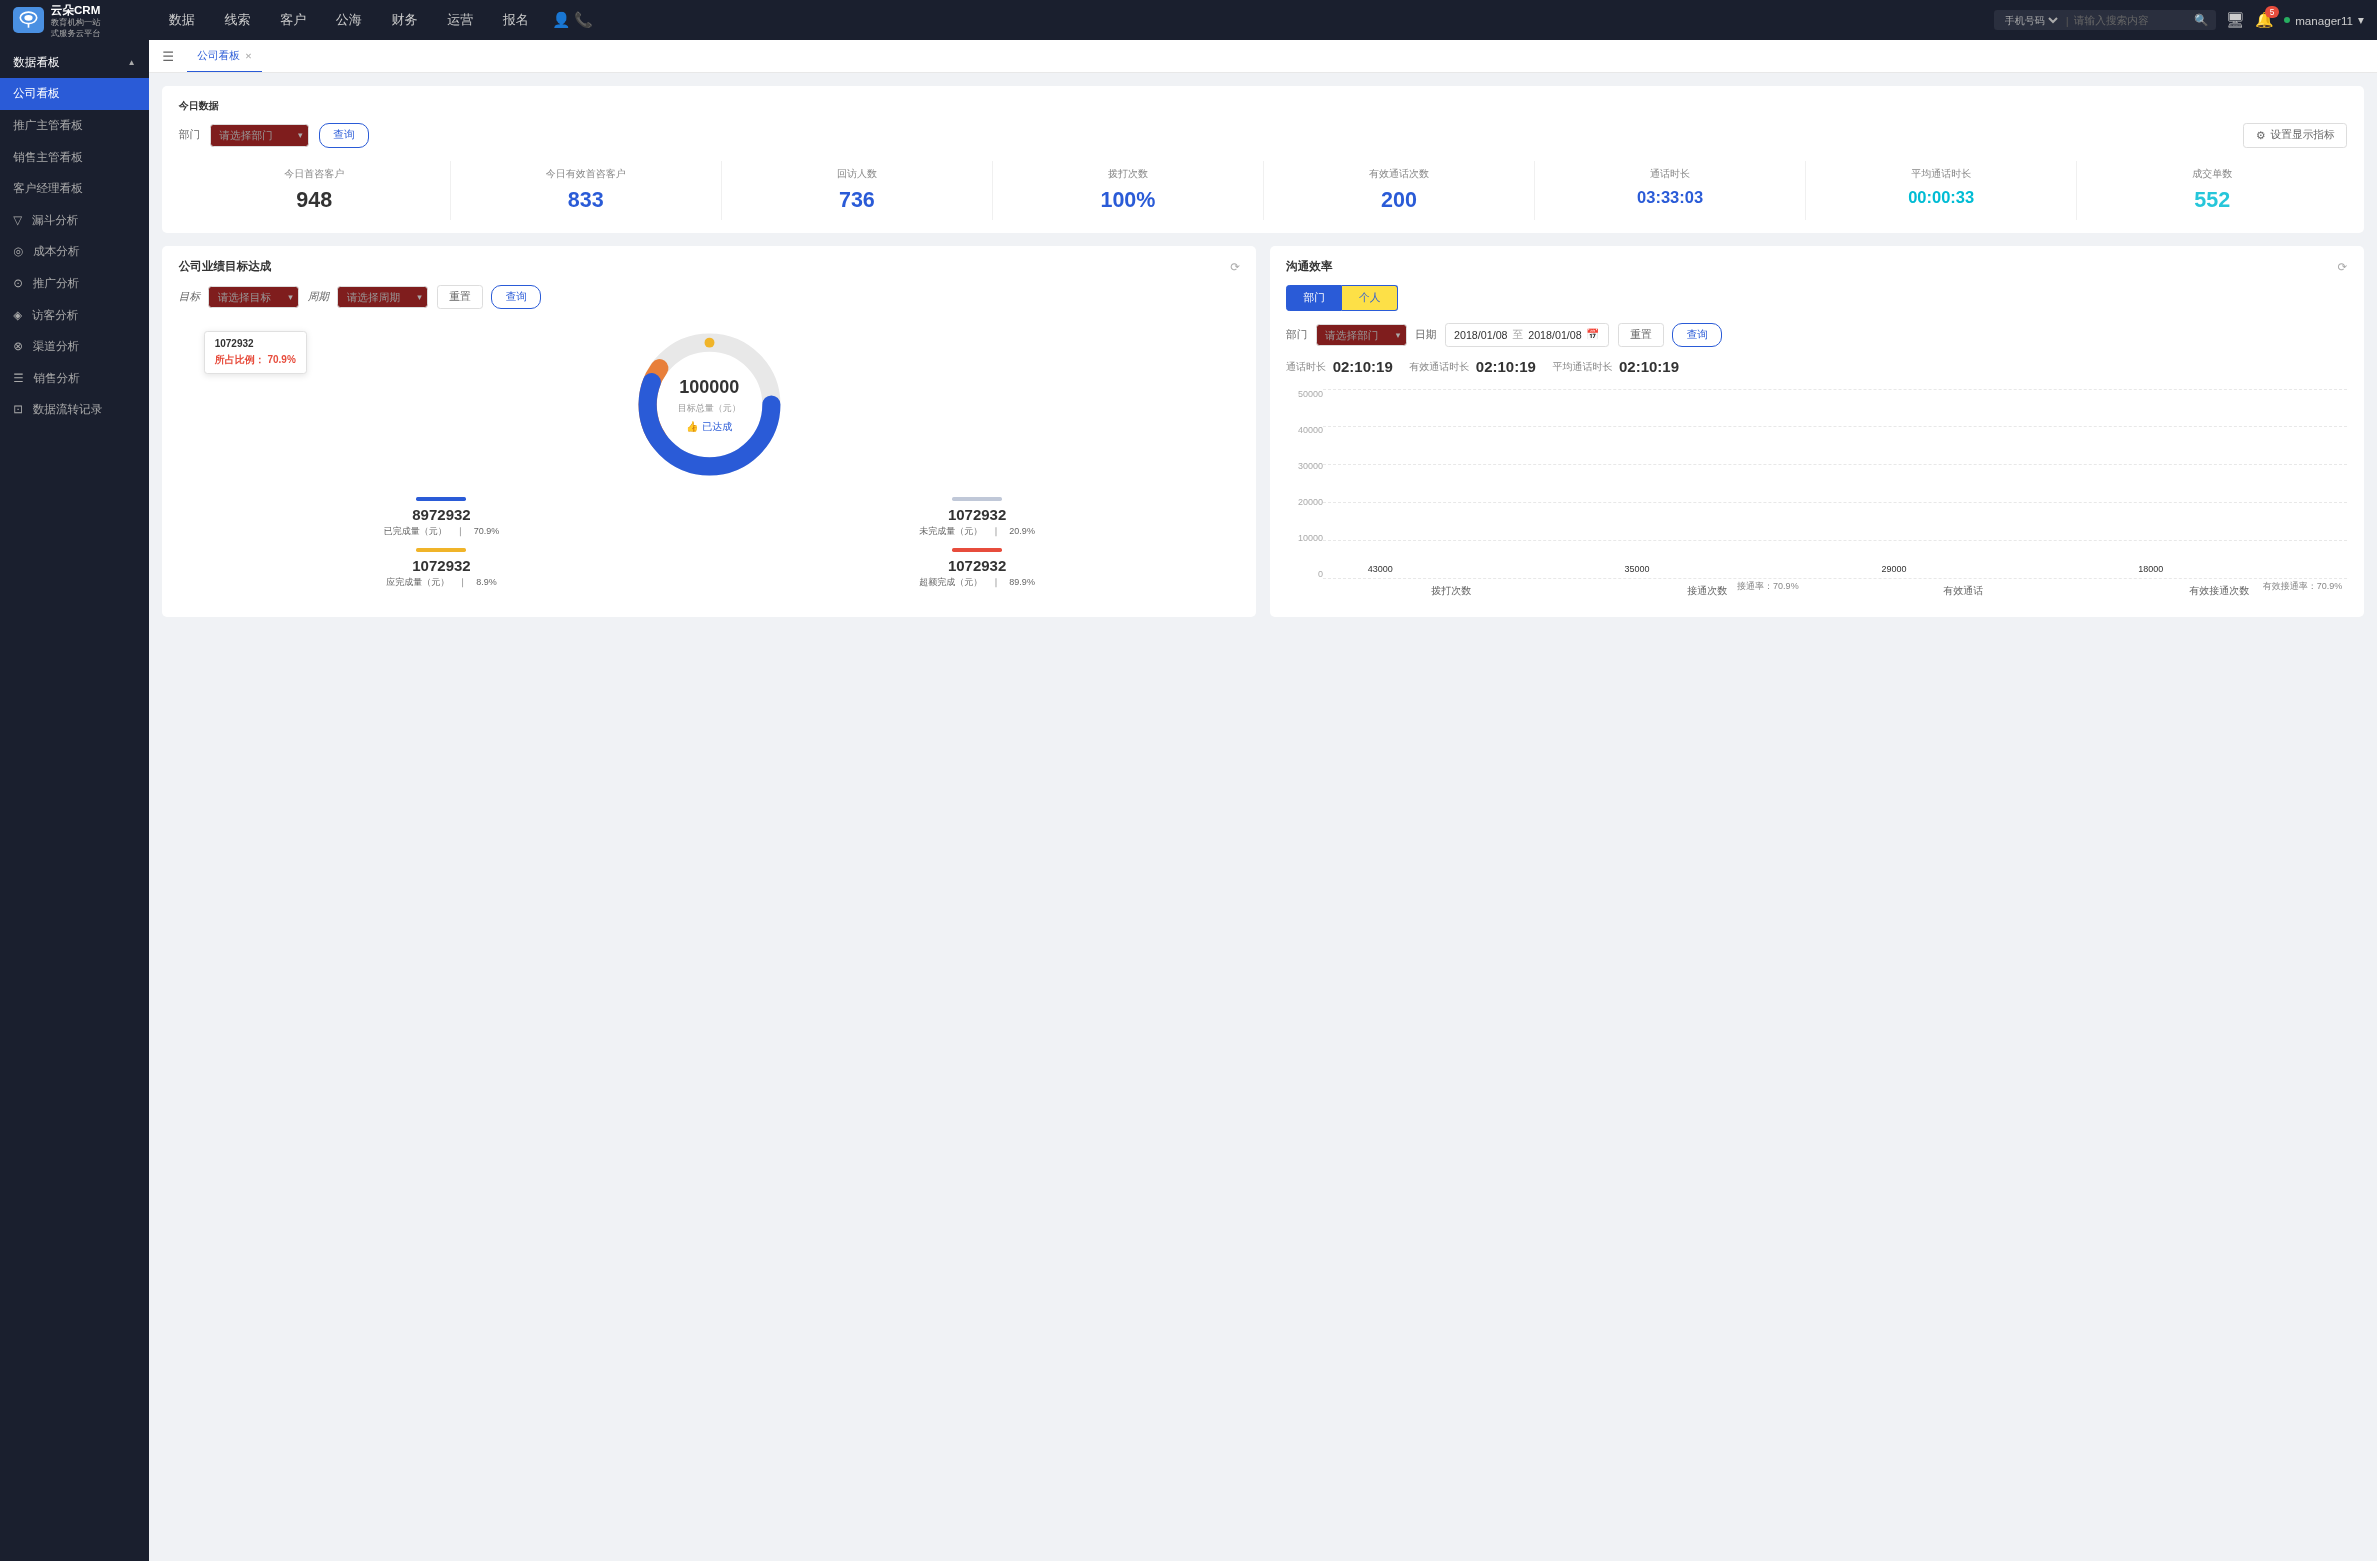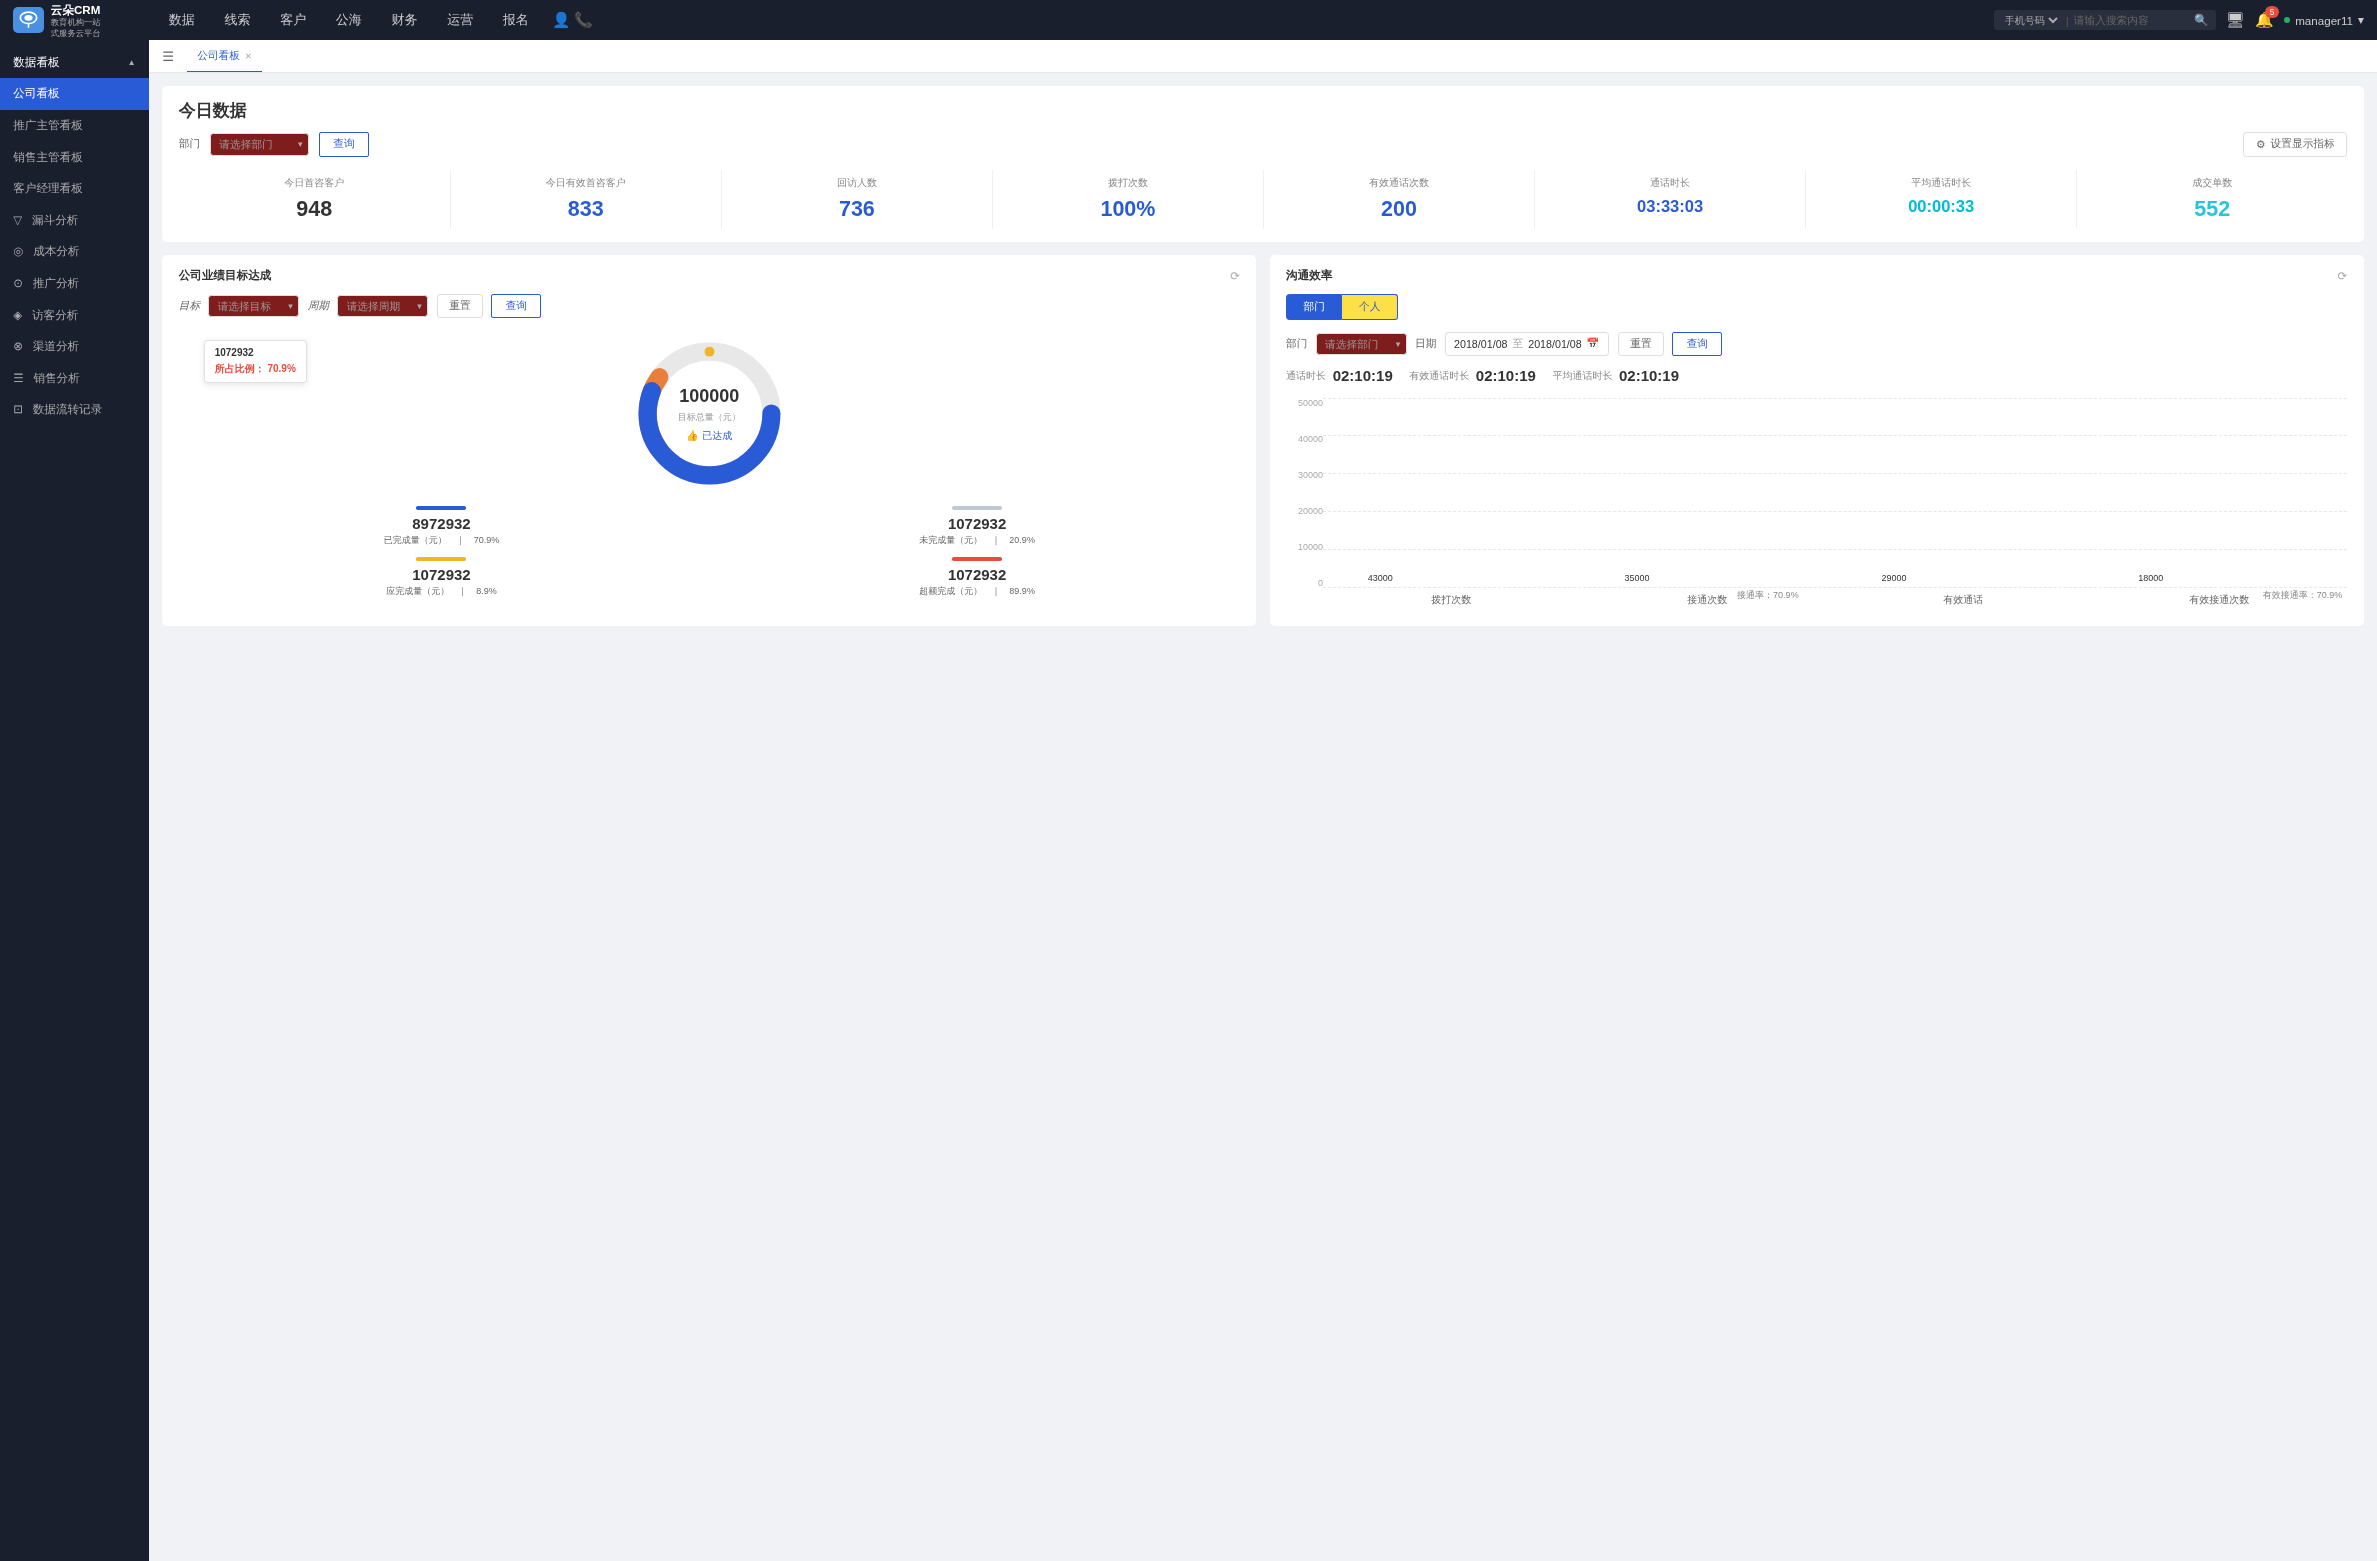--- a/index.html
+++ b/index.html
@@ -193,21 +193,21 @@
 
     
     .page-content {
       flex: 1;
       padding: 13.2px;
       overflow-y: auto;
     }
 
     
     .section-title {
-      font-size: 17px;
+      font-size: 10px;
       font-weight: bold;
       color: #333;
       margin-bottom: 10px;
     }
     .today-section {
       background: white;
       border-radius: 5px;
       padding: 13.2px 16.5px;
       margin-bottom: 13.2px;
     }
@@ -241,21 +241,21 @@
       transform: translateY(-50%);
       color: #aaa;
       pointer-events: none;
       font-size: 9px;
     }
     .btn-query {
       background: white;
       border: 0.8px solid #2a5bd7;
       color: #2a5bd7;
       padding: 4.1px 13.2px;
-      border-radius: 2px;
+      border-radius: 10px;
       cursor: pointer;
       font-size: 10.7px;
     }
     .btn-setting {
       display: flex;
       align-items: center;
       gap: 5px;
       border: 0.8px solid #ddd;
       border-radius: 3.3px;
       padding: 4.1px 11.6px;

